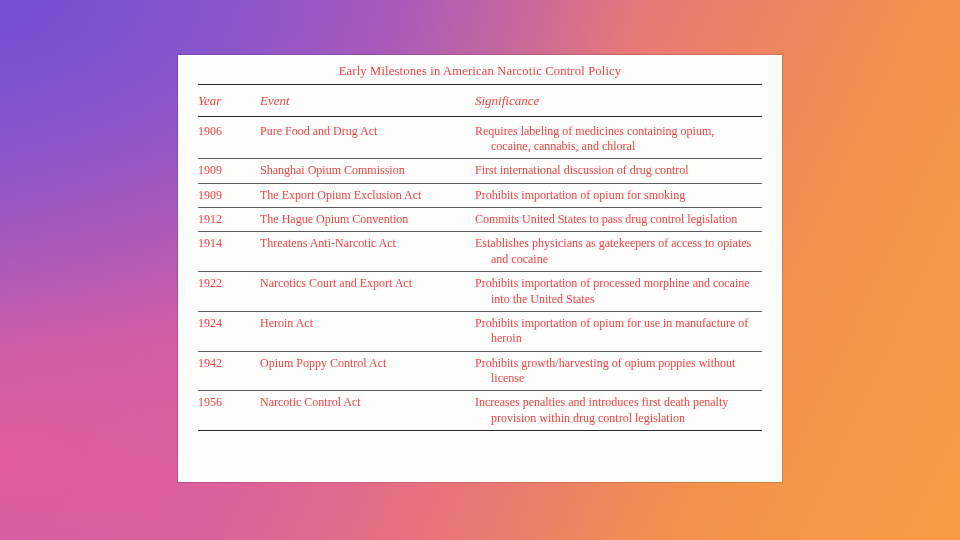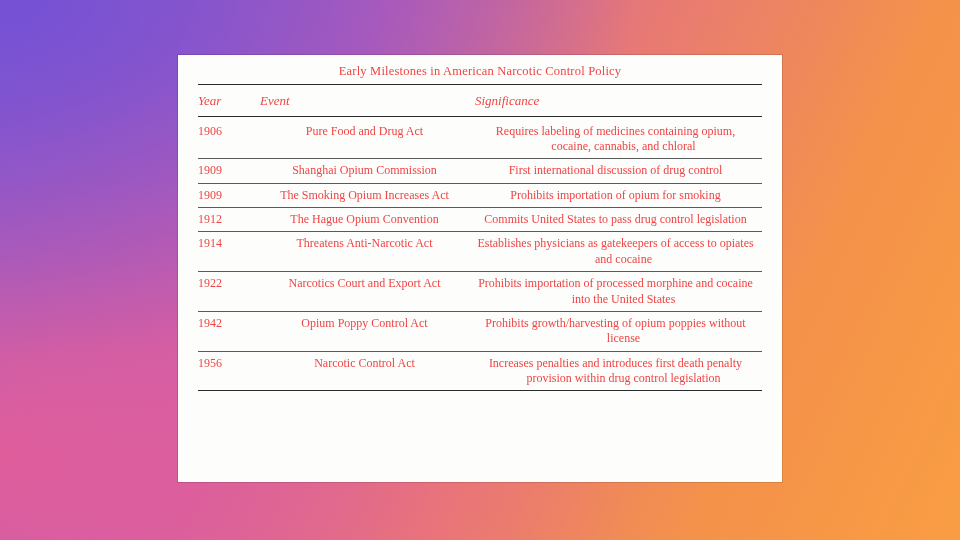--- a/index.html
+++ b/index.html
@@ -75,21 +75,20 @@
 
   table.milestones tbody tr:last-child td {
     border-bottom: 1.2px solid #2a2a2a;
     margin-top: 8px;
   }
 
   .hang {
     display: block;
     padding-left: 16px;
     text-indent: -16px;
-    text-align: center;
   }
 </style>
 </head>
 <body>
 
 <div class="slide-bg"></div>
 
 <div class="doc-card">
   <div class="table-title">Early Milestones in American Narcotic Control Policy</div>
 
@@ -123,21 +122,21 @@
             <span class="hang">Shanghai Opium Commission</span>
           </td>
     <td>
             <span class="hang">First international discussion of drug control</span>
           </td>
   </tr>
 
   <tr>
     <td>1909</td>
     <td>
-            <span class="hang">The Smoking Opium Increases Act</span>
+            <span class="hang">The Export Opium Exclusion Act</span>
           </td>
     <td>
             <span class="hang">Prohibits importation of opium for smoking</span>
           </td>
   </tr>
 
   <tr>
     <td>1912</td>
     <td>
             <span class="hang">The Hague Opium Convention</span>
@@ -161,20 +160,29 @@
   <tr>
     <td>1922</td>
     <td>
             <span class="hang">Narcotics Court and Export Act</span>
           </td>
     <td>
             <span class="hang">Prohibits importation of processed morphine and cocaine into the United States</span>
           </td>
   </tr>
 
+  <tr>
+    <td>1924</td>
+    <td>
+            <span class="hang">Heroin Act</span>
+          </td>
+    <td>
+            <span class="hang">Prohibits importation of opium for use in manufacture of heroin</span>
+          </td>
+  </tr>
 
 
   <tr>
     <td>1942</td>
     <td>
             <span class="hang">Opium Poppy Control Act</span>
           </td>
     <td>
             <span class="hang">Prohibits growth/harvesting of opium poppies without license</span>
           </td>

